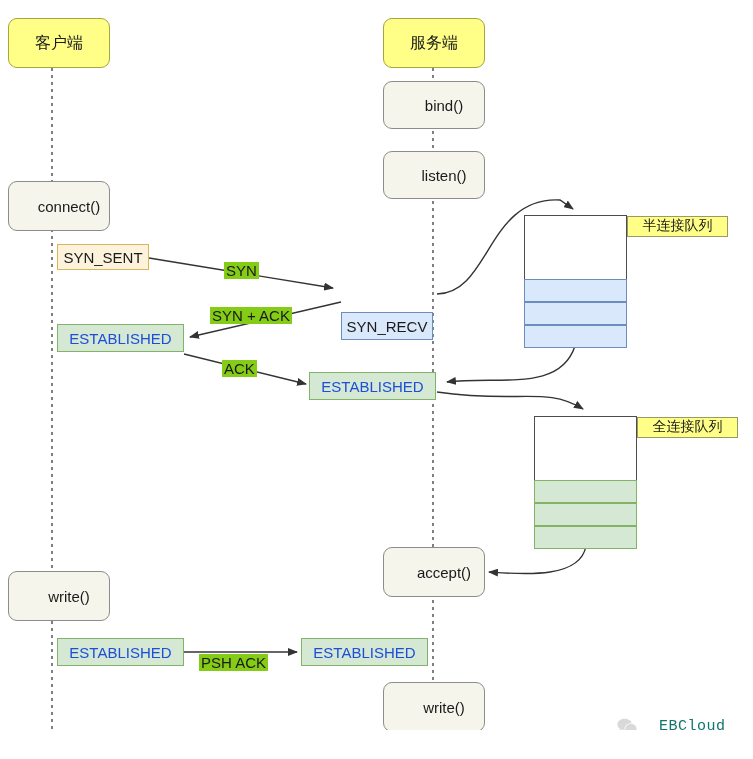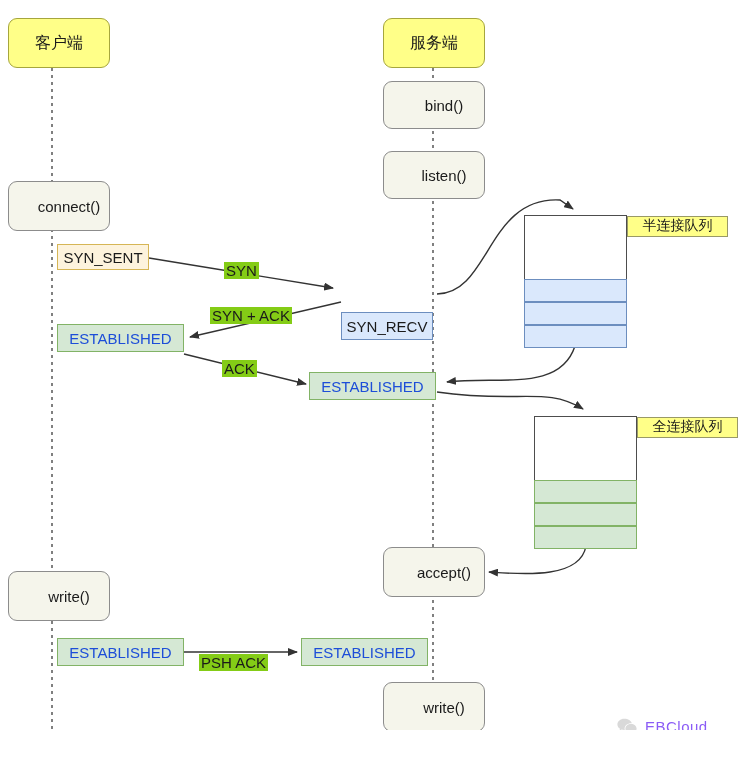--- a/index.html
+++ b/index.html
@@ -103,25 +103,26 @@
     font-size: 15px;
     color: #1a1a1a;
     background: #84cc16;
     padding: 0 2px;
     white-space: nowrap;
   }
   .watermark {
     position: absolute;
     display: flex;
     align-items: center;
-    gap: 8px;
-    color: #8b5cf6;
+    gap: 22px;
+    color: #0f766e;
     font-size: 15px;
     letter-spacing: 0.5px;
     user-select: none;
+    font-family: Liberation Mono, monospace;
   }
   .watermark svg { display: block; }
 </style>
 </head>
 <body>
 
 <div id="canvas">
 
   <svg class="layer" viewBox="0 0 753 759" xmlns="http://www.w3.org/2000/svg">
     <defs>

